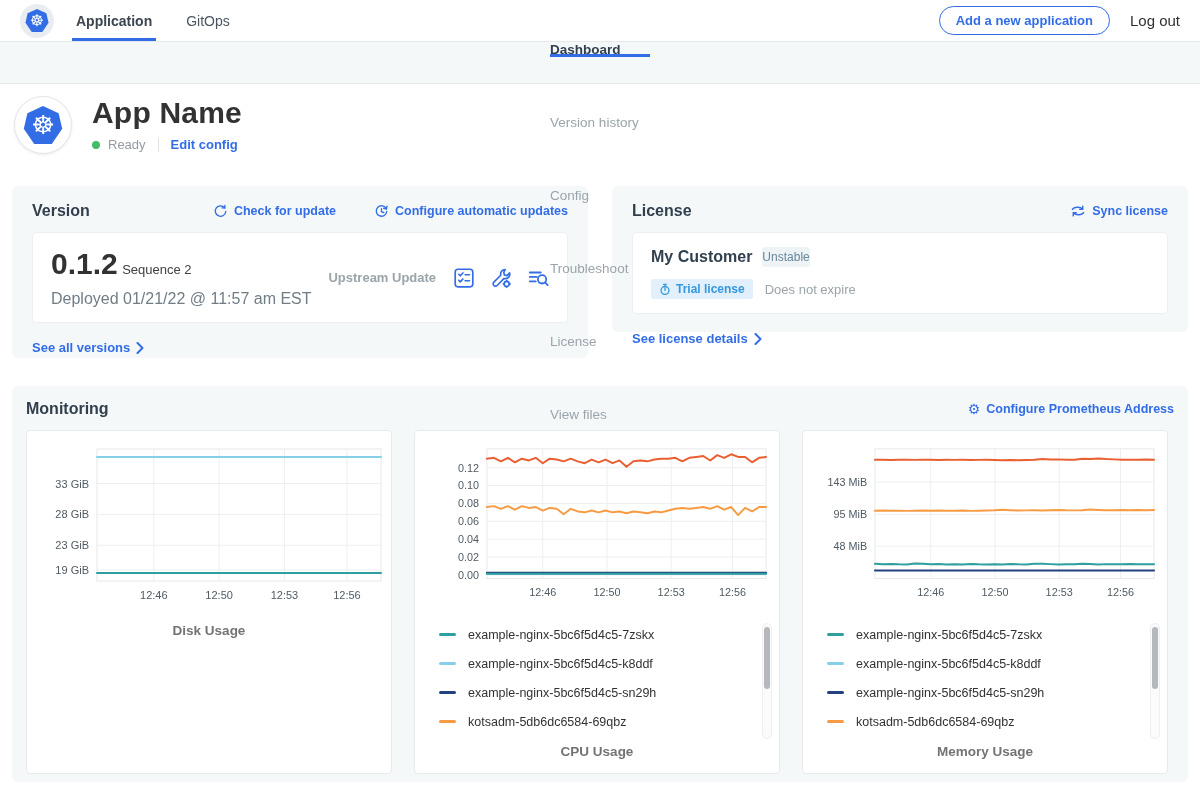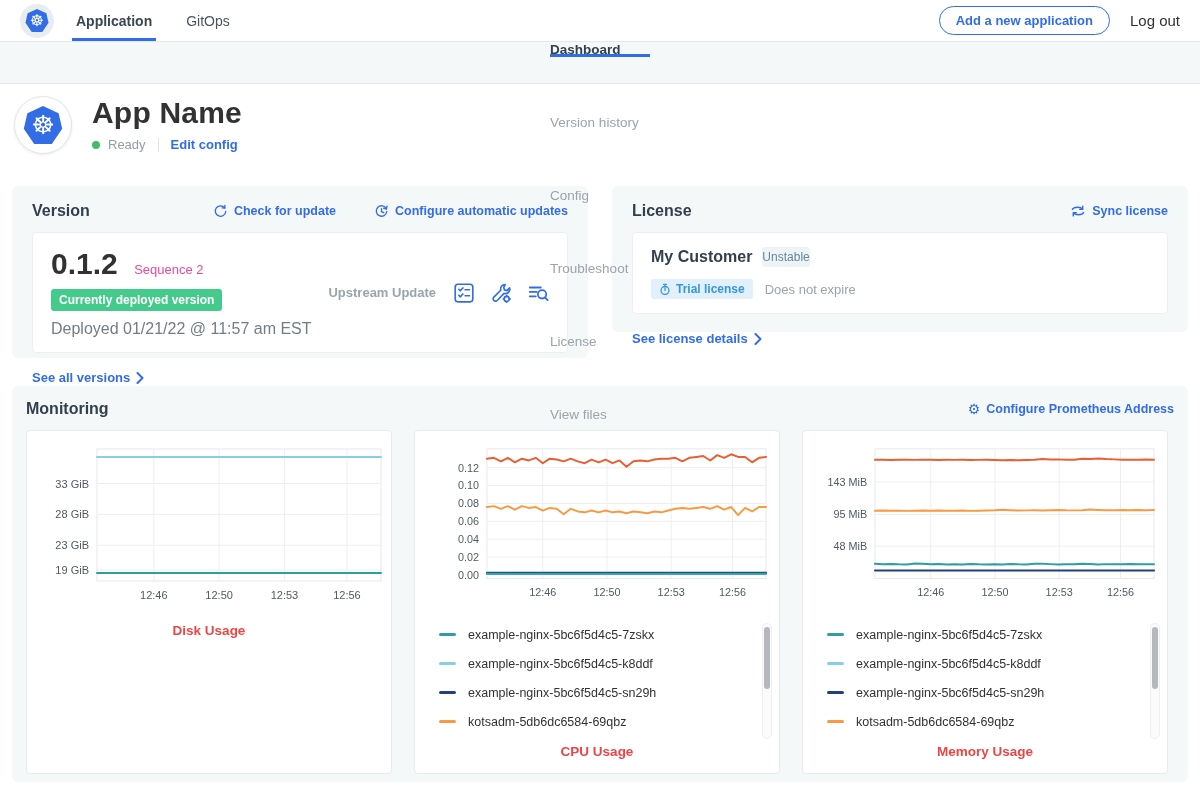--- a/index.html
+++ b/index.html
@@ -55,21 +55,21 @@
   .card { background:#f5f8f9; border-radius:6px; padding:16px 20px; width:576px; }
   .card-head { display:flex; align-items:center; margin-bottom:12px; }
   .card-title { font-size:16px; font-weight:700; color:#32404e; }
   .card-head-links { margin-left:auto; display:flex; gap:38px; align-items:center; }
   .icon-link { display:flex; align-items:center; gap:6px; font-size:12.5px; font-weight:700;
     color:#326de6; cursor:pointer; }
   .inner-card { background:#fff; border:1px solid #eceef0; border-radius:4px; padding:14px 18px; }
 
   .version-grid { display:flex; align-items:center; }
   .ver-num { font-size:30px; font-weight:700; color:#323232; }
-  .ver-seq { font-size:13px; color:#ec4899; margin-left:12px; }
+  .ver-seq { font-size:13px; color:#404040; margin-left:0; }
   .deployed-badge { display:inline-block; background:#44cb8b; color:#fff; font-size:12px;
     font-weight:700; padding:4px 8px; border-radius:3px; margin-top:8px; }
   .deployed-at { font-size:16px; color:#717d86; margin-top:9px; }
   .upstream { flex:1; text-align:center; font-size:13px; font-weight:700; color:#9aa4ab; }
   .ver-icons { display:flex; gap:15px; align-items:center; }
   .ver-icons svg { cursor:pointer; }
   .see-link { display:inline-flex; align-items:center; gap:6px; margin-top:17px; }
 
   .cust-row { display:flex; align-items:center; gap:10px; }
   .cust-name { font-size:16px; font-weight:700; color:#32404e; }
@@ -84,21 +84,21 @@
   .monitoring { background:#f5f8f9; border-radius:6px; margin:28px 12px 0 12px;
     padding:14px 14px 16px 14px; height:396px; }
   .charts-row { display:flex; gap:22px; margin-top:12px; }
   .chart-card { background:#fff; border:1px solid #e8ebed; border-radius:4px; width:366px;
     height:344px; padding:10px 2px 0 2px; display:flex; flex-direction:column;
     position:relative; }
   .legend { padding:10px 0 0 22px; min-height:118px; }
   .leg-row { display:flex; align-items:center; gap:12px; height:29px; cursor:pointer; }
   .leg-dash { width:17px; height:3px; border-radius:2px; flex:0 0 auto; }
   .leg-label { font-size:12.5px; color:#323232; }
-  .chart-title { text-align:center; font-size:13.5px; font-weight:700; color:#ef4444;
+  .chart-title { text-align:center; font-size:13.5px; font-weight:700; color:#737373;
     margin:10px 0 14px 0; }
   .scrollbar { position:absolute; right:7px; top:192px; width:10px; height:116px;
     background:#fbfbfb; border:1px solid #efefef; border-radius:6px; }
   .scroll-thumb { position:absolute; left:1px; top:3px; width:6px; height:62px;
     background:#b5b9bd; border-radius:4px; cursor:pointer; }
   svg text { font-family:"Liberation Sans","DejaVu Sans",sans-serif; }
   .gear-glyph { font-family:"DejaVu Sans",sans-serif; font-size:14px; color:#326de6; line-height:1; }
 </style>
 </head>
 <body>
@@ -167,21 +167,20 @@
             <polyline points="10,6.2 10,10.3 13,11.6" fill="none"></polyline>
           </svg>
           <span>Configure automatic updates</span>
         </span>
       </span>
     </div>
     <div class="inner-card version-grid">
       <div>
         <span class="ver-num">0.1.2</span>
         <span class="ver-seq">Sequence 2</span>
-        <div><span class="deployed-badge">Currently deployed version</span></div>
         <div class="deployed-at">Deployed 01/21/22 @ 11:57 am EST</div>
       </div>
       <div class="upstream">Upstream Update</div>
       <div class="ver-icons">
         <svg width="22" height="22" viewBox="0 0 20 20" fill="none" stroke="#326de6" stroke-width="1.5" stroke-linecap="round" stroke-linejoin="round">
           <rect x="2" y="2" width="16" height="16" rx="2.5"></rect>
           <polyline points="5.3,6.6 6.6,8 9,5.4"></polyline>
             <line x1="11" y1="7" x2="15" y2="7"></line>
           <polyline points="5.3,12.1 6.6,13.5 9,10.9"></polyline>
             <line x1="11" y1="12.5" x2="15" y2="12.5"></line>

